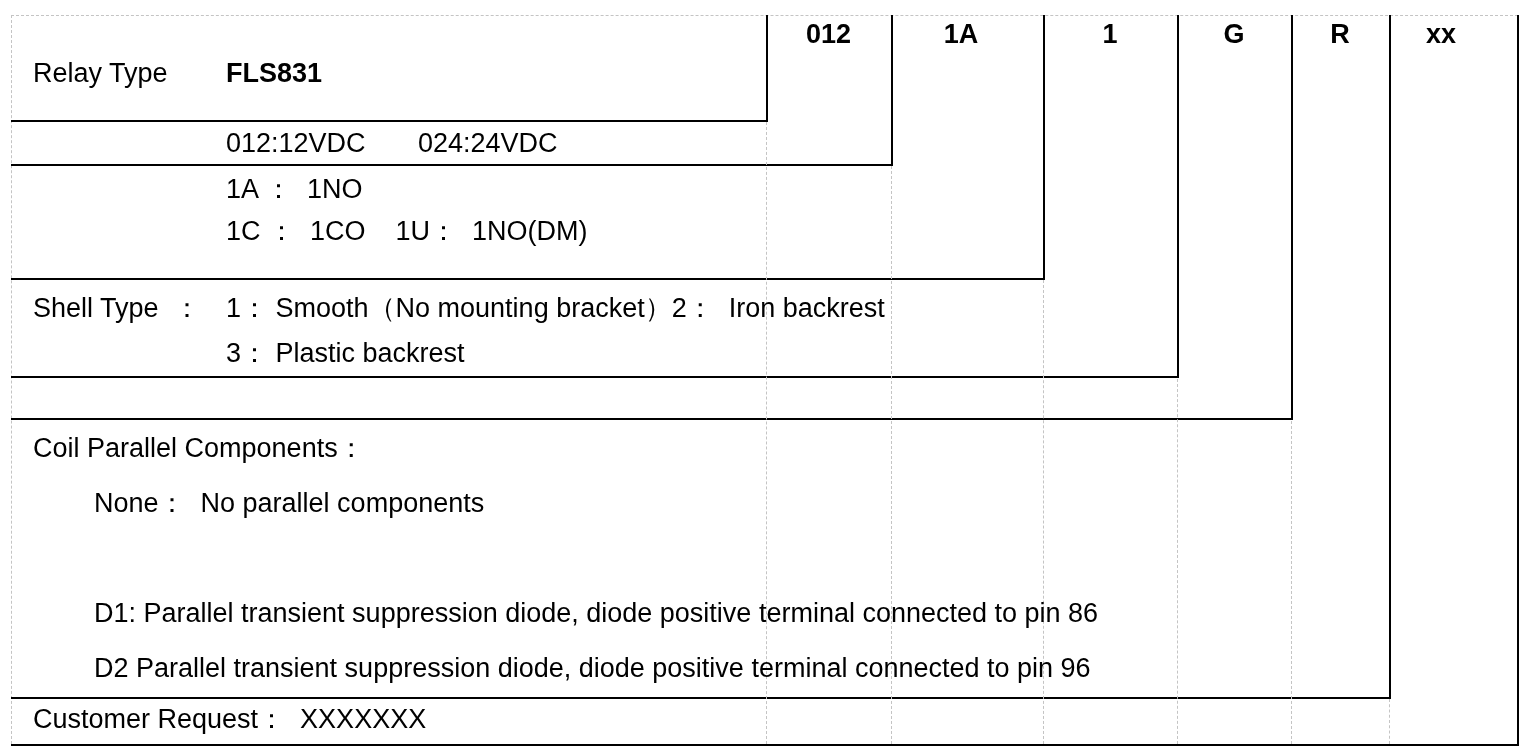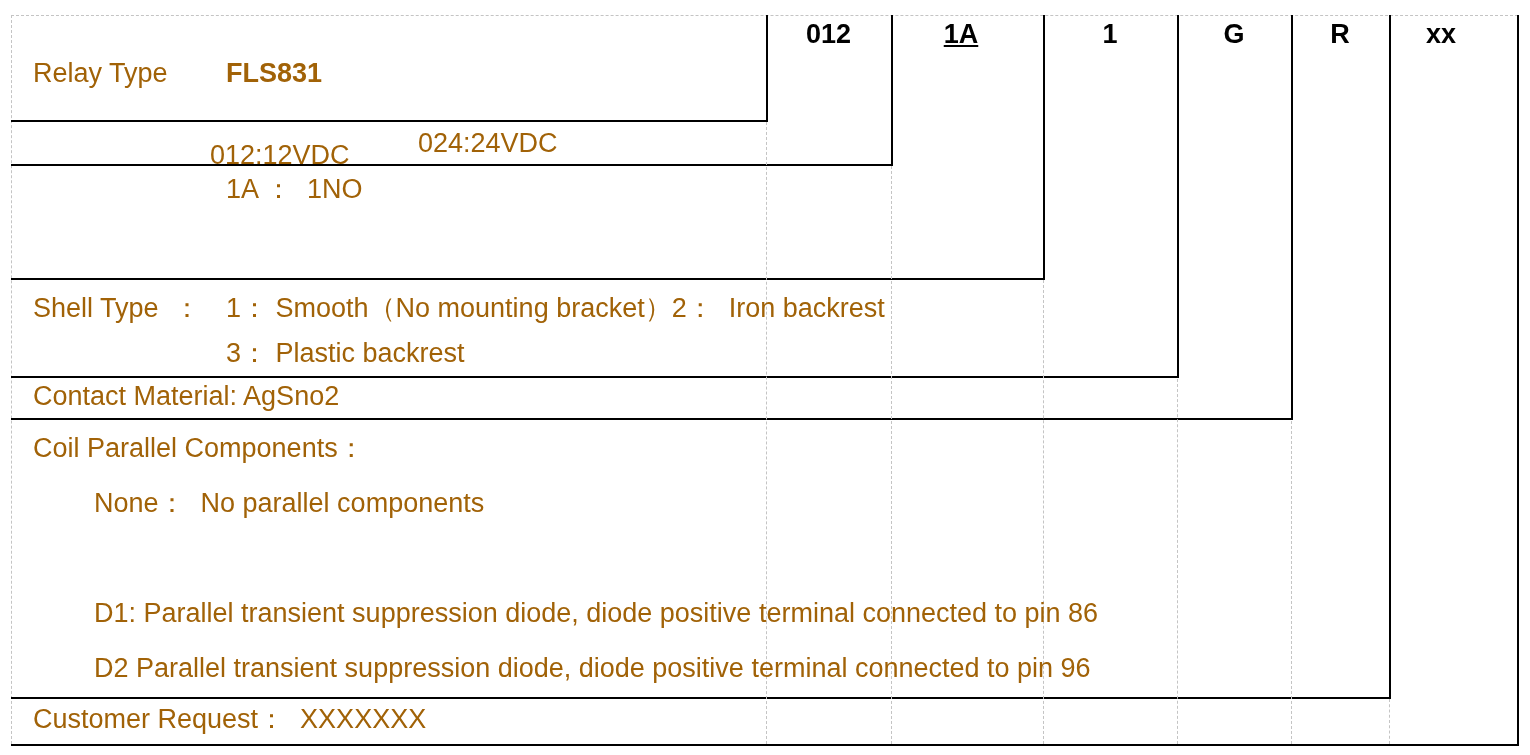--- a/index.html
+++ b/index.html
@@ -34,21 +34,21 @@
   .dvline {
     position: absolute;
     width: 0;
     border-left: 1px dashed #c4c4c4;
   }
   .txt {
     position: absolute;
     font-size: 27px;
     line-height: 32px;
     white-space: pre;
-    color: #a16207;
+    color: #000000;
   }
   .b { font-weight: bold; }
   .code {
     position: absolute;
     top: 18px;
     font-size: 27px;
     line-height: 32px;
     font-weight: bold;
     text-align: center;
     white-space: pre;
@@ -80,39 +80,39 @@
   <div class="vline" style="left:1389px; top:15px; height:684px;"></div>
 
   <div class="dvline" style="left:766px; top:122px; height:622px;"></div>
   <div class="dvline" style="left:891px; top:166px; height:578px;"></div>
   <div class="dvline" style="left:1043px; top:280px; height:464px;"></div>
   <div class="dvline" style="left:1177px; top:379px; height:365px;"></div>
   <div class="dvline" style="left:1291px; top:421px; height:323px;"></div>
   <div class="dvline" style="left:1389px; top:699px; height:45px;"></div>
 
   <div class="code" style="left:766px; width:125px;">012</div>
-  <div class="code" style="left:891px; width:140px;text-decoration:underline;">1A</div>
+  <div class="code" style="left:891px; width:140px;">1A</div>
   <div class="code" style="left:1043px; width:134px;">1</div>
   <div class="code" style="left:1177px; width:114px;">G</div>
   <div class="code" style="left:1291px; width:98px;">R</div>
   <div class="code" style="left:1389px; width:104px;">xx</div>
 
   <div class="txt" style="left:33px; top:57px;">Relay Type</div>
   <div class="txt b" style="left:226px; top:57px;">FLS831</div>
 
-  <div class="txt" style="left:210px; top:127px;margin-top:12px;">012:12VDC</div>
+  <div class="txt" style="left:226px; top:127px;">012:12VDC</div>
   <div class="txt" style="left:418px; top:127px;">024:24VDC</div>
 
   <div class="txt" style="left:226px; top:173px;">1A ：  1NO</div>
+  <div class="txt" style="left:226px; top:215px;">1C ：  1CO    1U：  1NO(DM)</div>
 
   <div class="txt" style="left:33px; top:292px;">Shell Type  ：</div>
   <div class="txt" style="left:226px; top:292px;">1： Smooth（No mounting bracket）2：  Iron backrest</div>
   <div class="txt" style="left:226px; top:337px;">3： Plastic backrest</div>
 
-  <div class="txt" style="left:33px; top:380px;">Contact Material: AgSno2</div>
 
   <div class="txt" style="left:33px; top:432px;">Coil Parallel Components：</div>
   <div class="txt" style="left:94px; top:487px;">None：  No parallel components</div>
   <div class="txt" style="left:94px; top:597px;">D1: Parallel transient suppression diode, diode positive terminal connected to pin 86</div>
   <div class="txt" style="left:94px; top:652px;">D2 Parallel transient suppression diode, diode positive terminal connected to pin 96</div>
 
   <div class="txt" style="left:33px; top:703px;">Customer Request：  XXXXXXX</div>
 
 </div>
 

